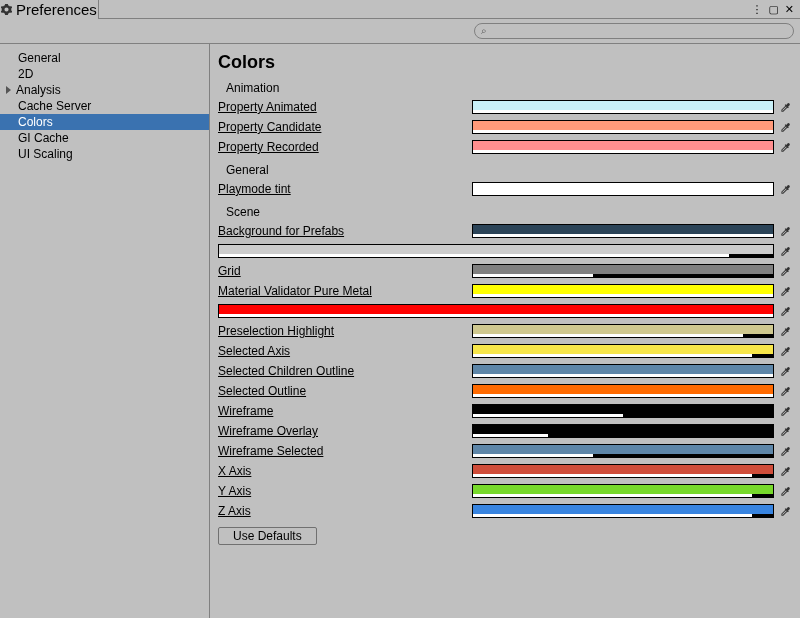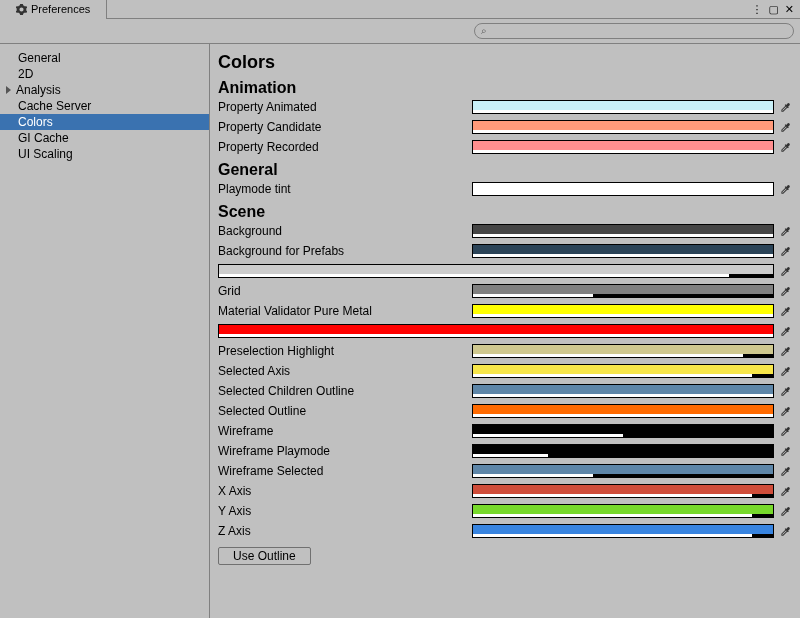--- a/index.html
+++ b/index.html
@@ -1,37 +1,37 @@
 <!DOCTYPE html>
 <html><head>
 <meta charset="utf-8">
 <style>
   * { box-sizing: border-box; margin: 0; padding: 0; font-family: Arial, sans-serif; }
   body { width: 800px; height: 618px; background: #c0c0c0; font-size: 12px; color: #000; overflow:hidden; }
   .window { width: 800px; height: 618px; display:flex; flex-direction:column; background:#c0c0c0; }
   .titlebar { height: 19px; display:flex; align-items:center; border-bottom:1px solid #808080; }
-  .tab { display:flex; align-items:center; gap:4px; padding:0 16px; height:19px; background:#c0c0c0; border-right:1px solid #808080; font-size:11px; }
+  .tab { display:flex; align-items:center; gap:4px; padding:0 1px; height:19px; background:#c0c0c0; border-right:1px solid #808080; font-size:15px; }
   .titlebar-spacer { flex:1; }
   .win-icons { display:flex; align-items:center; gap:6px; padding-right:6px; }
   .win-icons span { font-size:11px; line-height:1; cursor:default; }
   .gear-icon svg { width:11px; height:11px; display:block; }
   .searchbar { height:24px; display:flex; align-items:center; justify-content:flex-end; padding:3px 6px; }
   .searchbox { flex:0 0 320px; height:16px; border:1px solid #808080; border-radius:8px; background:#c0c0c0; display:flex; align-items:center; padding:0 6px; }
   .searchbox input { border:none; outline:none; background:transparent; font-size:11px; width:100%; }
   .mag { font-size:10px; color:#555; margin-right:4px; }
   .body { flex:1; display:flex; overflow:hidden; border-top:1px solid #808080; }
   .sidebar { width:210px; border-right:1px solid #808080; padding-top:6px; }
   .sb-item { height:16px; line-height:16px; padding-left:18px; font-size:12px; cursor:default; }
   .sb-item.expandable { padding-left:6px; display:flex; align-items:center; gap:2px; }
   .sb-item.selected { background:#3a72b0; color:#fff; }
   .tri { display:inline-block; width:0; height:0; border-top:4px solid transparent; border-bottom:4px solid transparent; border-left:5px solid #555; margin-right:3px; }
   .content { flex:1; overflow-y:auto; padding:4px 8px 8px 8px; }
   .content h1 { font-size:18px; font-weight:bold; margin:4px 0 6px 0; }
-  .section-label { font-weight:bold; font-size:16px; margin-top:4px; height:18px; line-height:18px;}
-  .row { display:flex; align-items:center; height:20px; }
+  .section-label { font-weight:normal; font-size:12px; margin-top:4px; height:18px; line-height:18px;margin-left:8px;}
+  .row { display:flex; align-items:center; height:20px;text-decoration:underline; }
   .row-label { width:254px; font-size:12px; }
   .swatch-wrap { flex:1; display:flex; align-items:center; gap:4px; }
   .swatch { flex:1; height:14px; border:1px solid #000; position:relative; background:#fff; }
   .swatch-fill { position:absolute; top:0; left:0; bottom:0; }
   .swatch-alpha { position:absolute; left:0; bottom:0; height:3px; background:#000; width:100%; }
   .swatch-alpha-fill { position:absolute; left:0; bottom:0; height:3px; background:#fff; }
   .eyedrop { width:14px; height:14px; display:flex; align-items:center; justify-content:center; font-size:10px; color:#333; }
   .use-defaults { margin-top:6px; }
   .use-defaults button { font-size:12px; padding:1px 14px; background:#c0c0c0; border:1px solid #707070; border-radius:2px; }
   .eyedrop svg { width:11px; height:11px; }
@@ -138,35 +138,20 @@
               </div>
               <div class="eyedrop">
                 <svg viewBox="0 0 16 16">
                   <path fill="#333" d="M13.7 2.3a2 2 0 00-2.8 0L9 4.2 8 3.2 6.8 4.4l1 1L2 11.2V14h2.8l5.8-5.8 1 1 1.2-1.2-1-1 1.9-1.9a2 2 0 000-2.8zM4.2 12.6H3.4v-.8l5.4-5.4.8.8-5.4 5.4z"></path>
                 </svg>
               </div>
             </div>
           </div>
           <div class="section-label">Scene</div>
           <div class="row">
-            <div class="row-label">Background</div>
-            <div class="swatch-wrap">
-              <div class="swatch">
-                <div class="swatch-fill" style="background: rgb(69, 69, 69); right: 0px;"></div>
-                <div class="swatch-alpha"></div>
-                <div class="swatch-alpha-fill" style="width: 100%;"></div>
-              </div>
-              <div class="eyedrop">
-                <svg viewBox="0 0 16 16">
-                  <path fill="#333" d="M13.7 2.3a2 2 0 00-2.8 0L9 4.2 8 3.2 6.8 4.4l1 1L2 11.2V14h2.8l5.8-5.8 1 1 1.2-1.2-1-1 1.9-1.9a2 2 0 000-2.8zM4.2 12.6H3.4v-.8l5.4-5.4.8.8-5.4 5.4z"></path>
-                </svg>
-              </div>
-            </div>
-          </div>
-          <div class="row">
             <div class="row-label">Background for Prefabs</div>
             <div class="swatch-wrap">
               <div class="swatch">
                 <div class="swatch-fill" style="background: rgb(43, 68, 88); right: 0px;"></div>
                 <div class="swatch-alpha"></div>
                 <div class="swatch-alpha-fill" style="width: 100%;"></div>
               </div>
               <div class="eyedrop">
                 <svg viewBox="0 0 16 16">
                   <path fill="#333" d="M13.7 2.3a2 2 0 00-2.8 0L9 4.2 8 3.2 6.8 4.4l1 1L2 11.2V14h2.8l5.8-5.8 1 1 1.2-1.2-1-1 1.9-1.9a2 2 0 000-2.8zM4.2 12.6H3.4v-.8l5.4-5.4.8.8-5.4 5.4z"></path>
@@ -301,21 +286,21 @@
                 <div class="swatch-alpha-fill" style="width: 50%;"></div>
               </div>
               <div class="eyedrop">
                 <svg viewBox="0 0 16 16">
                   <path fill="#333" d="M13.7 2.3a2 2 0 00-2.8 0L9 4.2 8 3.2 6.8 4.4l1 1L2 11.2V14h2.8l5.8-5.8 1 1 1.2-1.2-1-1 1.9-1.9a2 2 0 000-2.8zM4.2 12.6H3.4v-.8l5.4-5.4.8.8-5.4 5.4z"></path>
                 </svg>
               </div>
             </div>
           </div>
           <div class="row">
-            <div class="row-label">Wireframe Playmode</div>
+            <div class="row-label">Wireframe Overlay</div>
             <div class="swatch-wrap">
               <div class="swatch">
                 <div class="swatch-fill" style="background: rgb(0, 0, 0); right: 0px;"></div>
                 <div class="swatch-alpha"></div>
                 <div class="swatch-alpha-fill" style="width: 25%;"></div>
               </div>
               <div class="eyedrop">
                 <svg viewBox="0 0 16 16">
                   <path fill="#333" d="M13.7 2.3a2 2 0 00-2.8 0L9 4.2 8 3.2 6.8 4.4l1 1L2 11.2V14h2.8l5.8-5.8 1 1 1.2-1.2-1-1 1.9-1.9a2 2 0 000-2.8zM4.2 12.6H3.4v-.8l5.4-5.4.8.8-5.4 5.4z"></path>
                 </svg>
@@ -377,18 +362,18 @@
               </div>
               <div class="eyedrop">
                 <svg viewBox="0 0 16 16">
                   <path fill="#333" d="M13.7 2.3a2 2 0 00-2.8 0L9 4.2 8 3.2 6.8 4.4l1 1L2 11.2V14h2.8l5.8-5.8 1 1 1.2-1.2-1-1 1.9-1.9a2 2 0 000-2.8zM4.2 12.6H3.4v-.8l5.4-5.4.8.8-5.4 5.4z"></path>
                 </svg>
               </div>
             </div>
           </div>
         </div>
       <div class="use-defaults">
-        <button>Use Outline</button>
+        <button>Use Defaults</button>
       </div>
     </div>
   </div>
 
 </div>
 
 </body></html>

